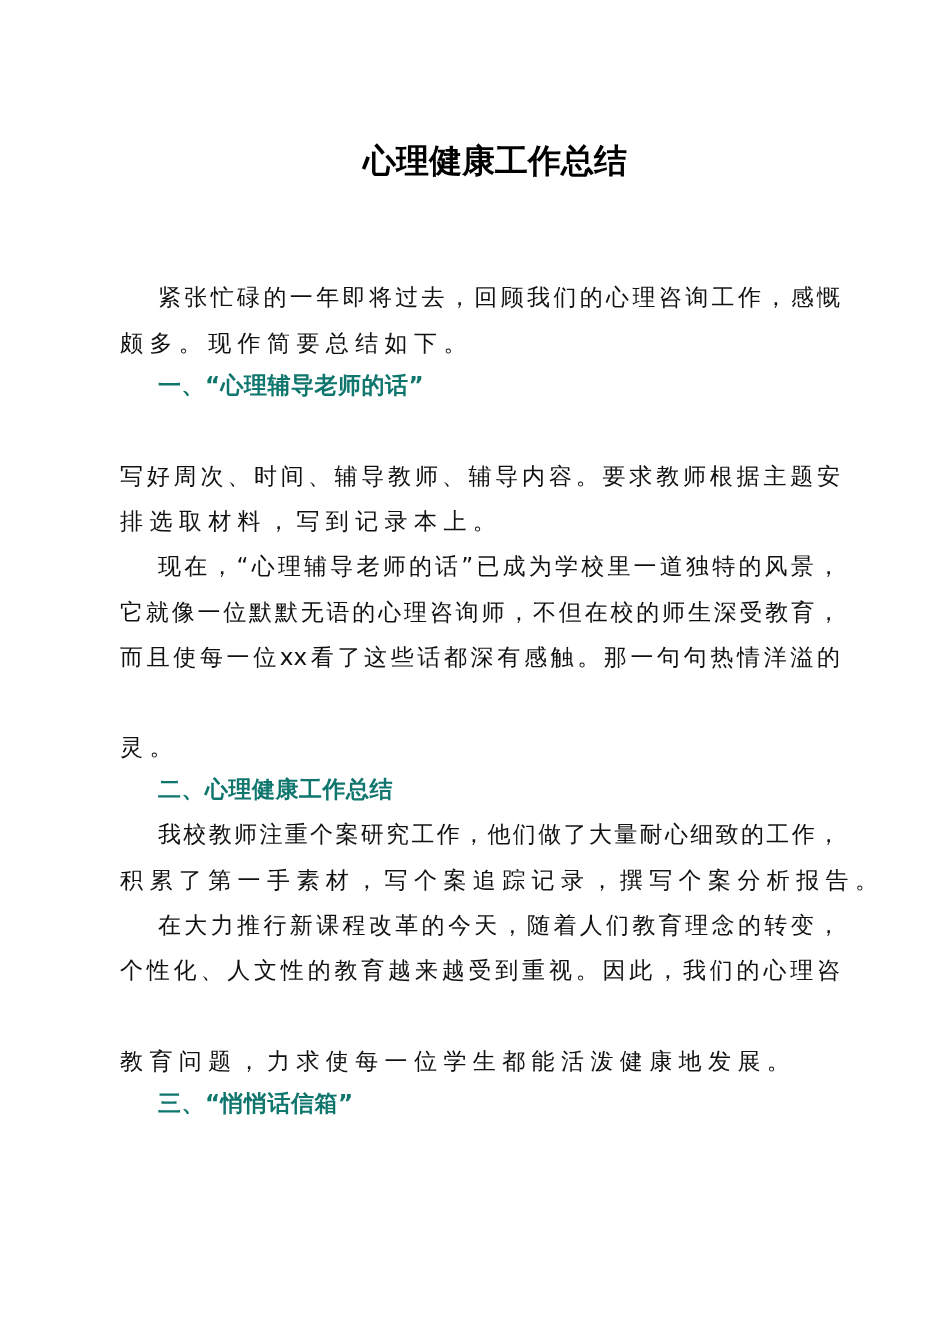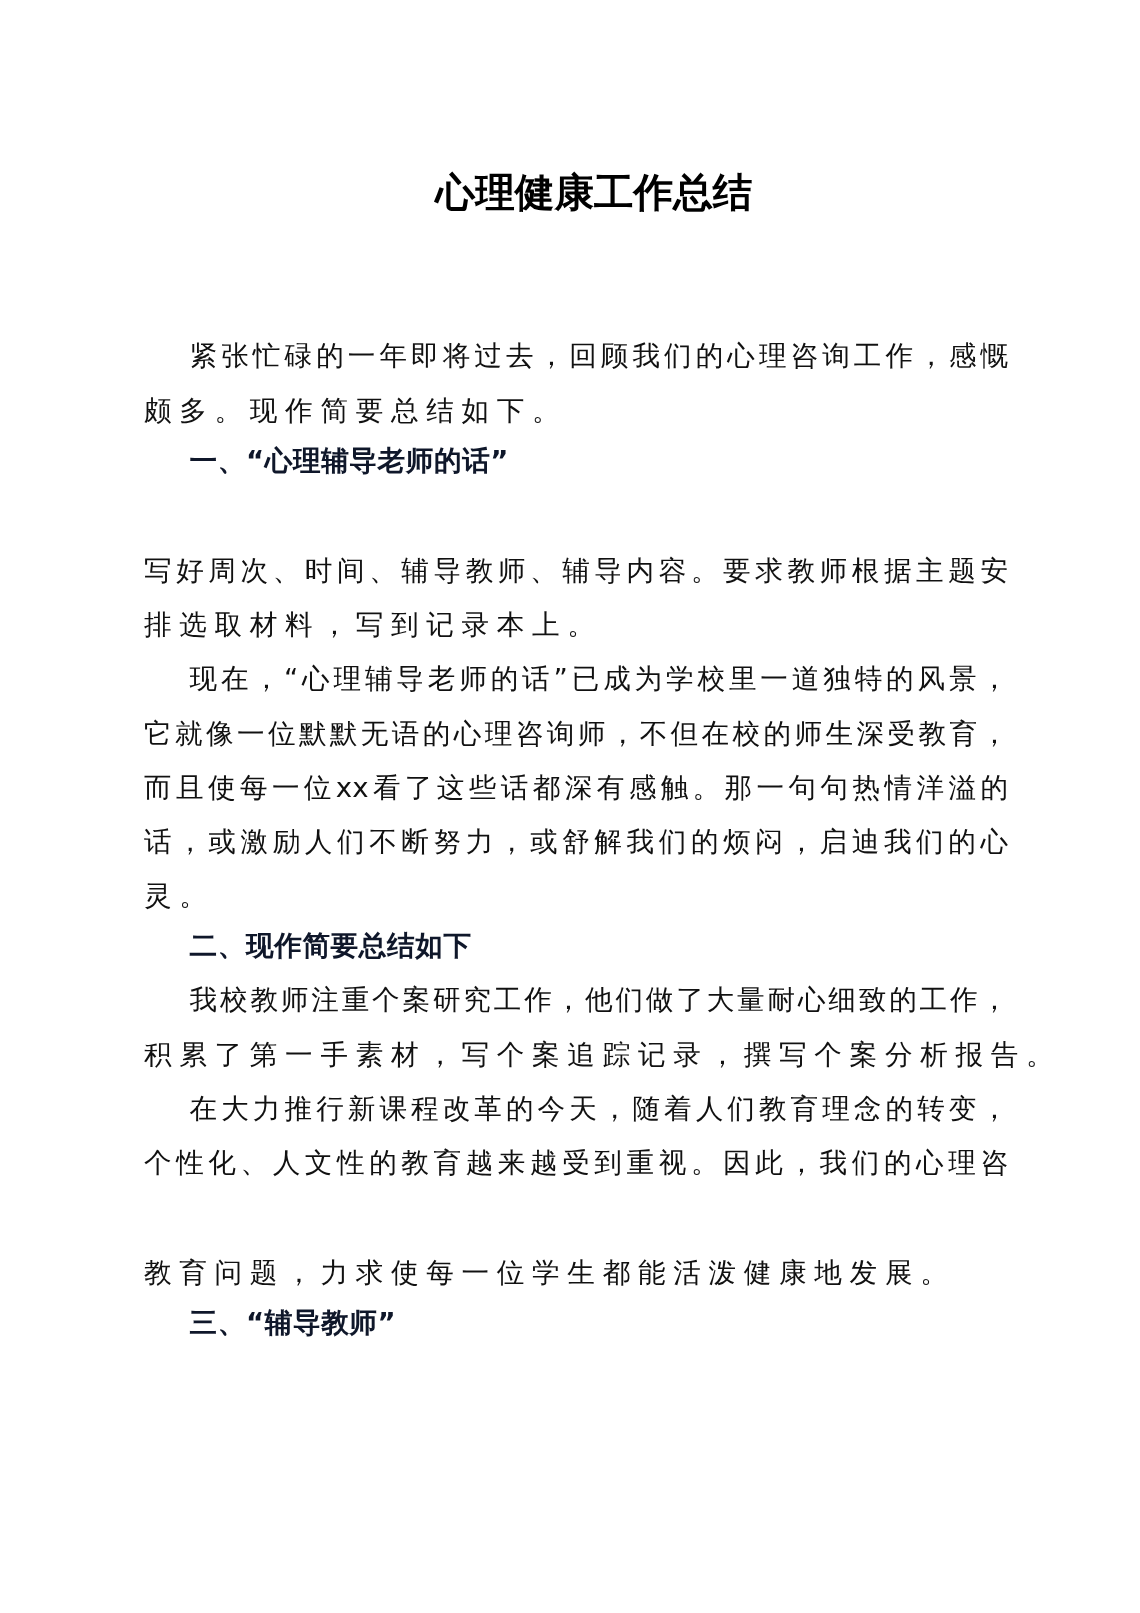--- a/index.html
+++ b/index.html
@@ -58,21 +58,21 @@
     }
     .heading {
       position: absolute;
       left: 158px;
       height: 36px;
       font-family: "DejaVu Sans", "Liberation Sans", sans-serif;
       font-weight: bold;
       font-size: 23px;
       line-height: 36px;
       white-space: nowrap;
-      color: #0f172a;
+      color: #0f766e;
       letter-spacing: 0.5px;
     }
   </style>
 </head>
 <body>
 
 <div class="page">
 
   <div class="title">心理健康工作总结</div>
 
@@ -81,27 +81,26 @@
   <div class="line indent justify" style="top:279px;">紧张忙碌的一年即将过去，回顾我们的心理咨询工作，感慨</div>
 
   <div class="heading" style="top:367px;">一、“心理辅导老师的话”</div>
 
   <div class="line justify" style="top:458px;">写好周次、时间、辅导教师、辅导内容。要求教师根据主题安</div>
   <div class="line" style="top:503px;">排选取材料，写到记录本上。</div>
 
   <div class="line indent justify" style="top:548px;">现在，“心理辅导老师的话”已成为学校里一道独特的风景，</div>
   <div class="line justify" style="top:594px;">它就像一位默默无语的心理咨询师，不但在校的师生深受教育，</div>
   <div class="line justify" style="top:639px;">而且使每一位xx看了这些话都深有感触。那一句句热情洋溢的</div>
-  <div class="line justify" style="top:684px;">话，或激励人们不断努力，或舒解我们的烦闷，启迪我们的心</div>
   <div class="line" style="top:729px;">灵。</div>
 
-  <div class="heading" style="top:771px;">二、现作简要总结如下</div>
+  <div class="heading" style="top:771px;">二、心理健康工作总结</div>
 
   <div class="line indent justify" style="top:816px;">我校教师注重个案研究工作，他们做了大量耐心细致的工作，</div>
   <div class="line" style="top:862px;">积累了第一手素材，写个案追踪记录，撰写个案分析报告。</div>
 
   <div class="line indent justify" style="top:907px;">在大力推行新课程改革的今天，随着人们教育理念的转变，</div>
   <div class="line justify" style="top:952px;">个性化、人文性的教育越来越受到重视。因此，我们的心理咨</div>
   <div class="line" style="top:1043px;">教育问题，力求使每一位学生都能活泼健康地发展。</div>
 
-  <div class="heading" style="top:1085px;">三、“辅导教师”</div>
+  <div class="heading" style="top:1085px;">三、“悄悄话信箱”</div>
 
 </div>
 
 </body></html>

